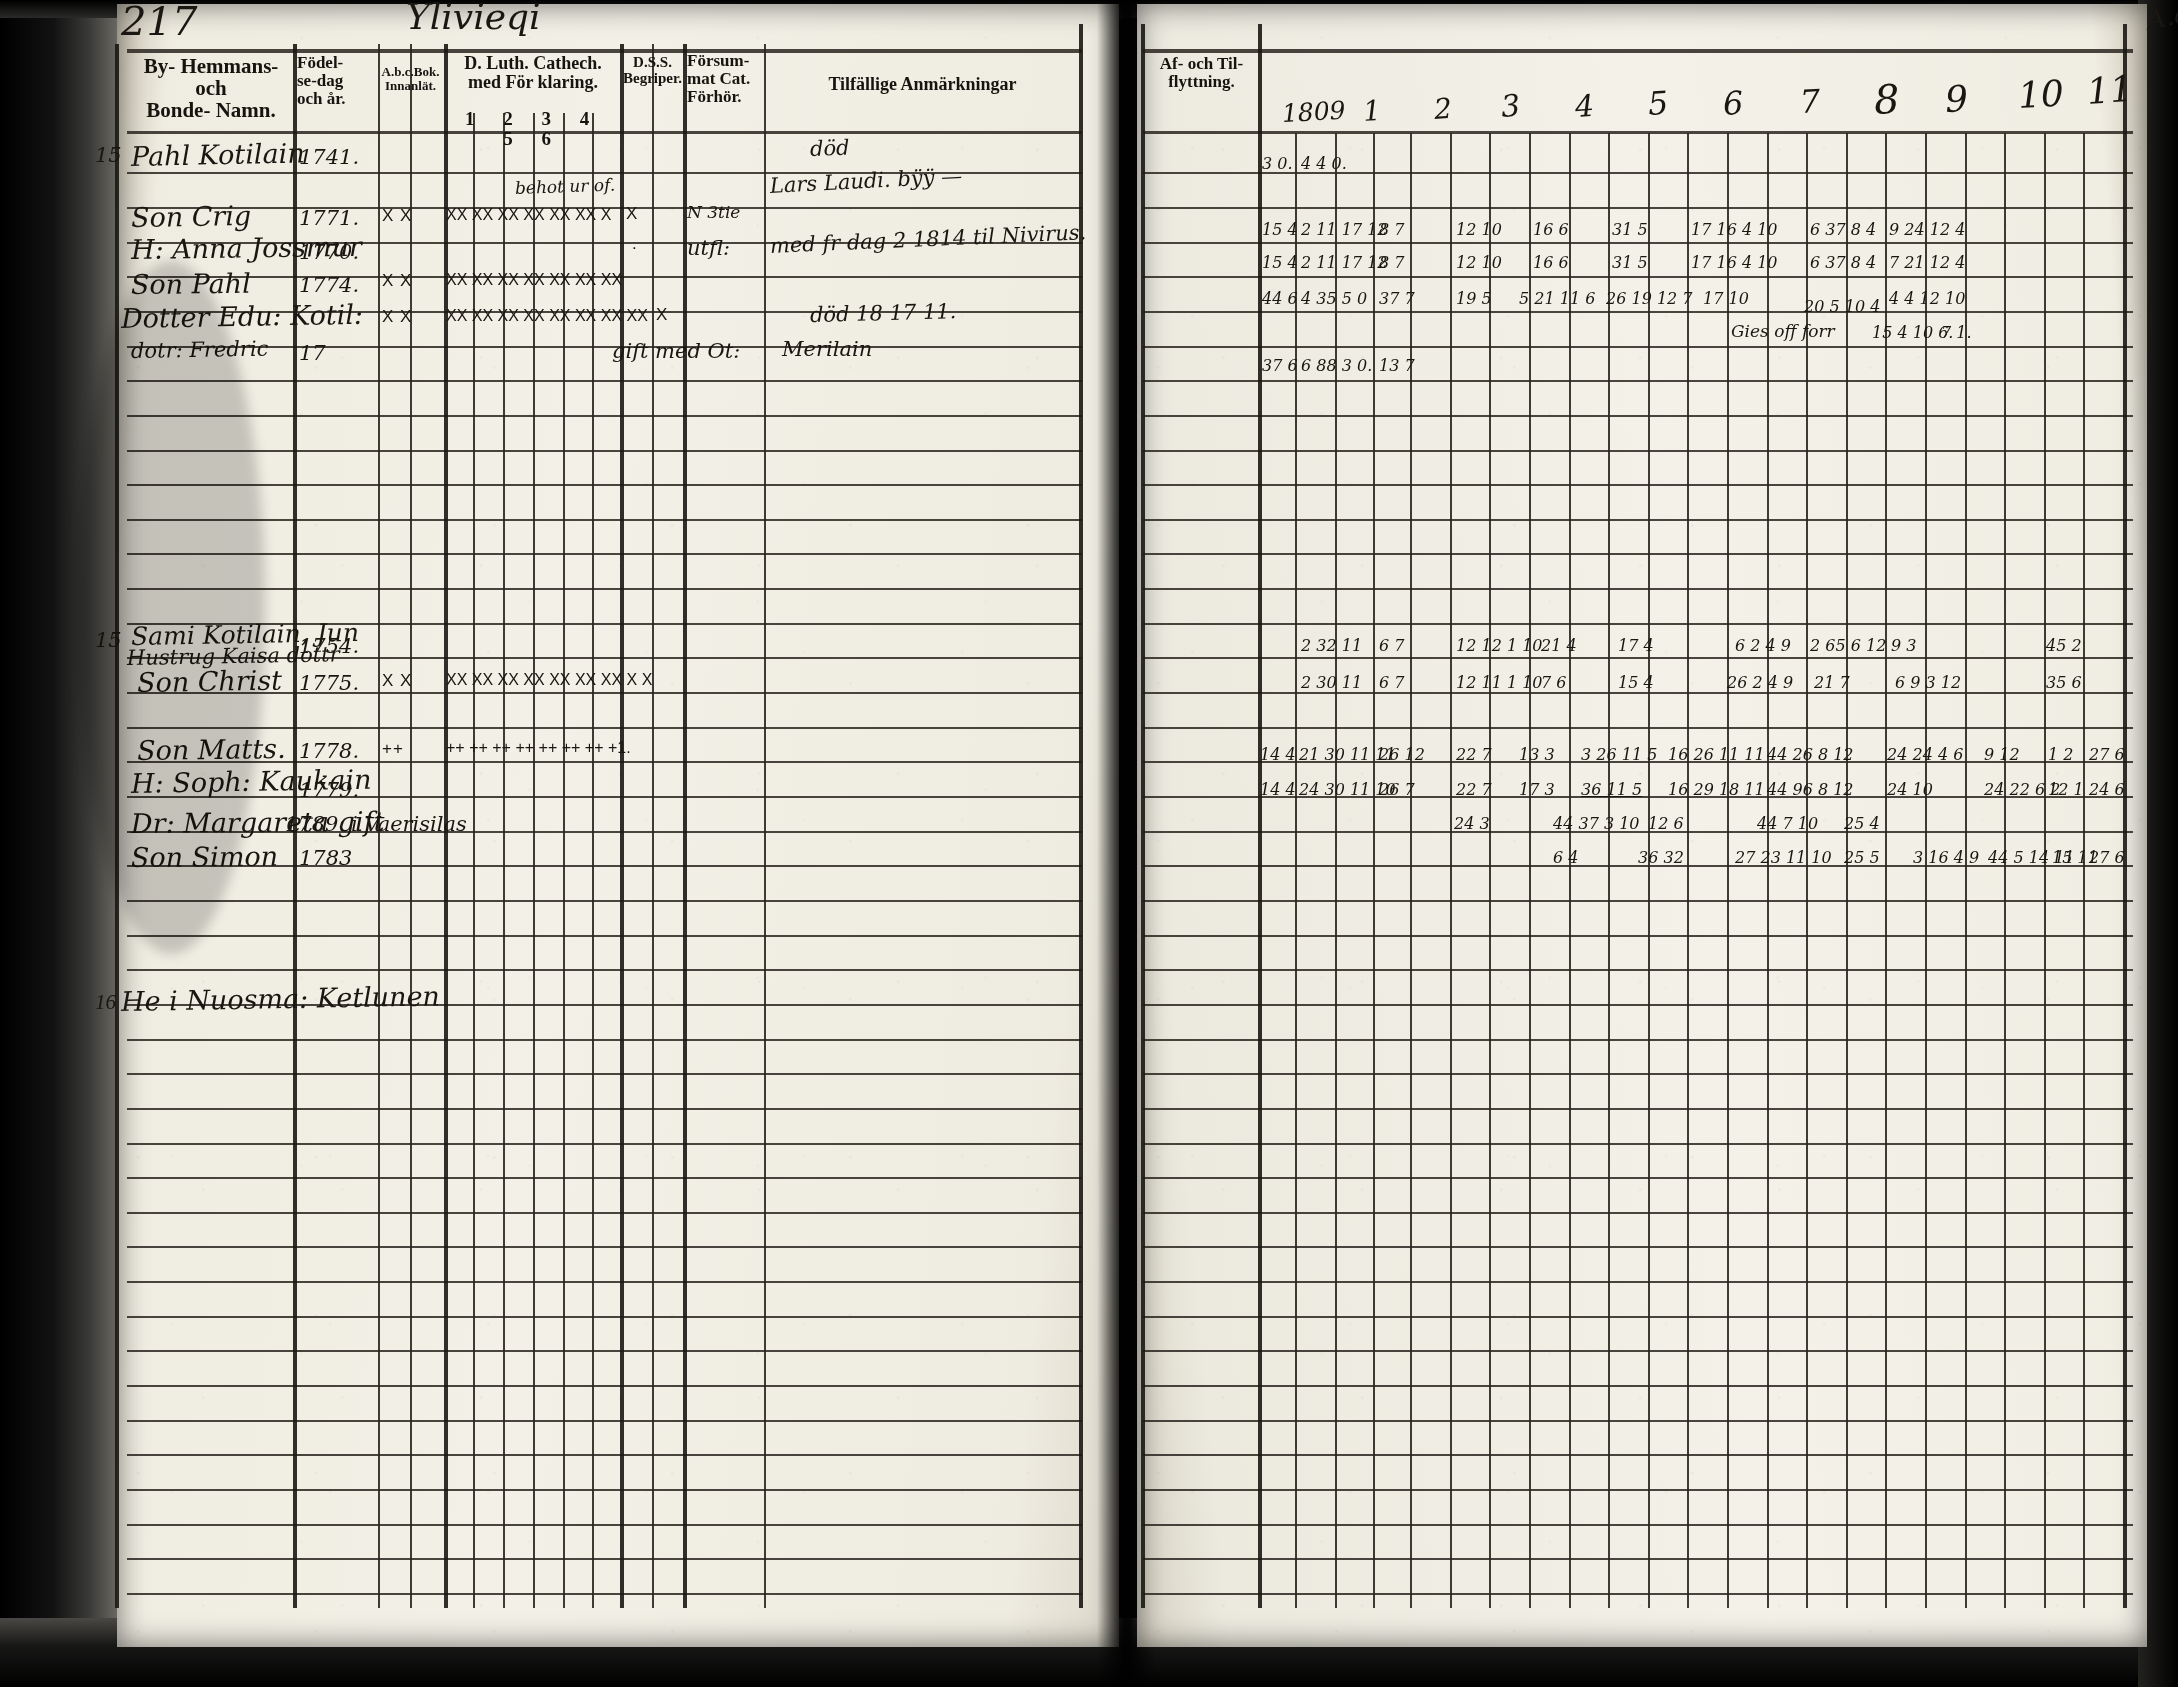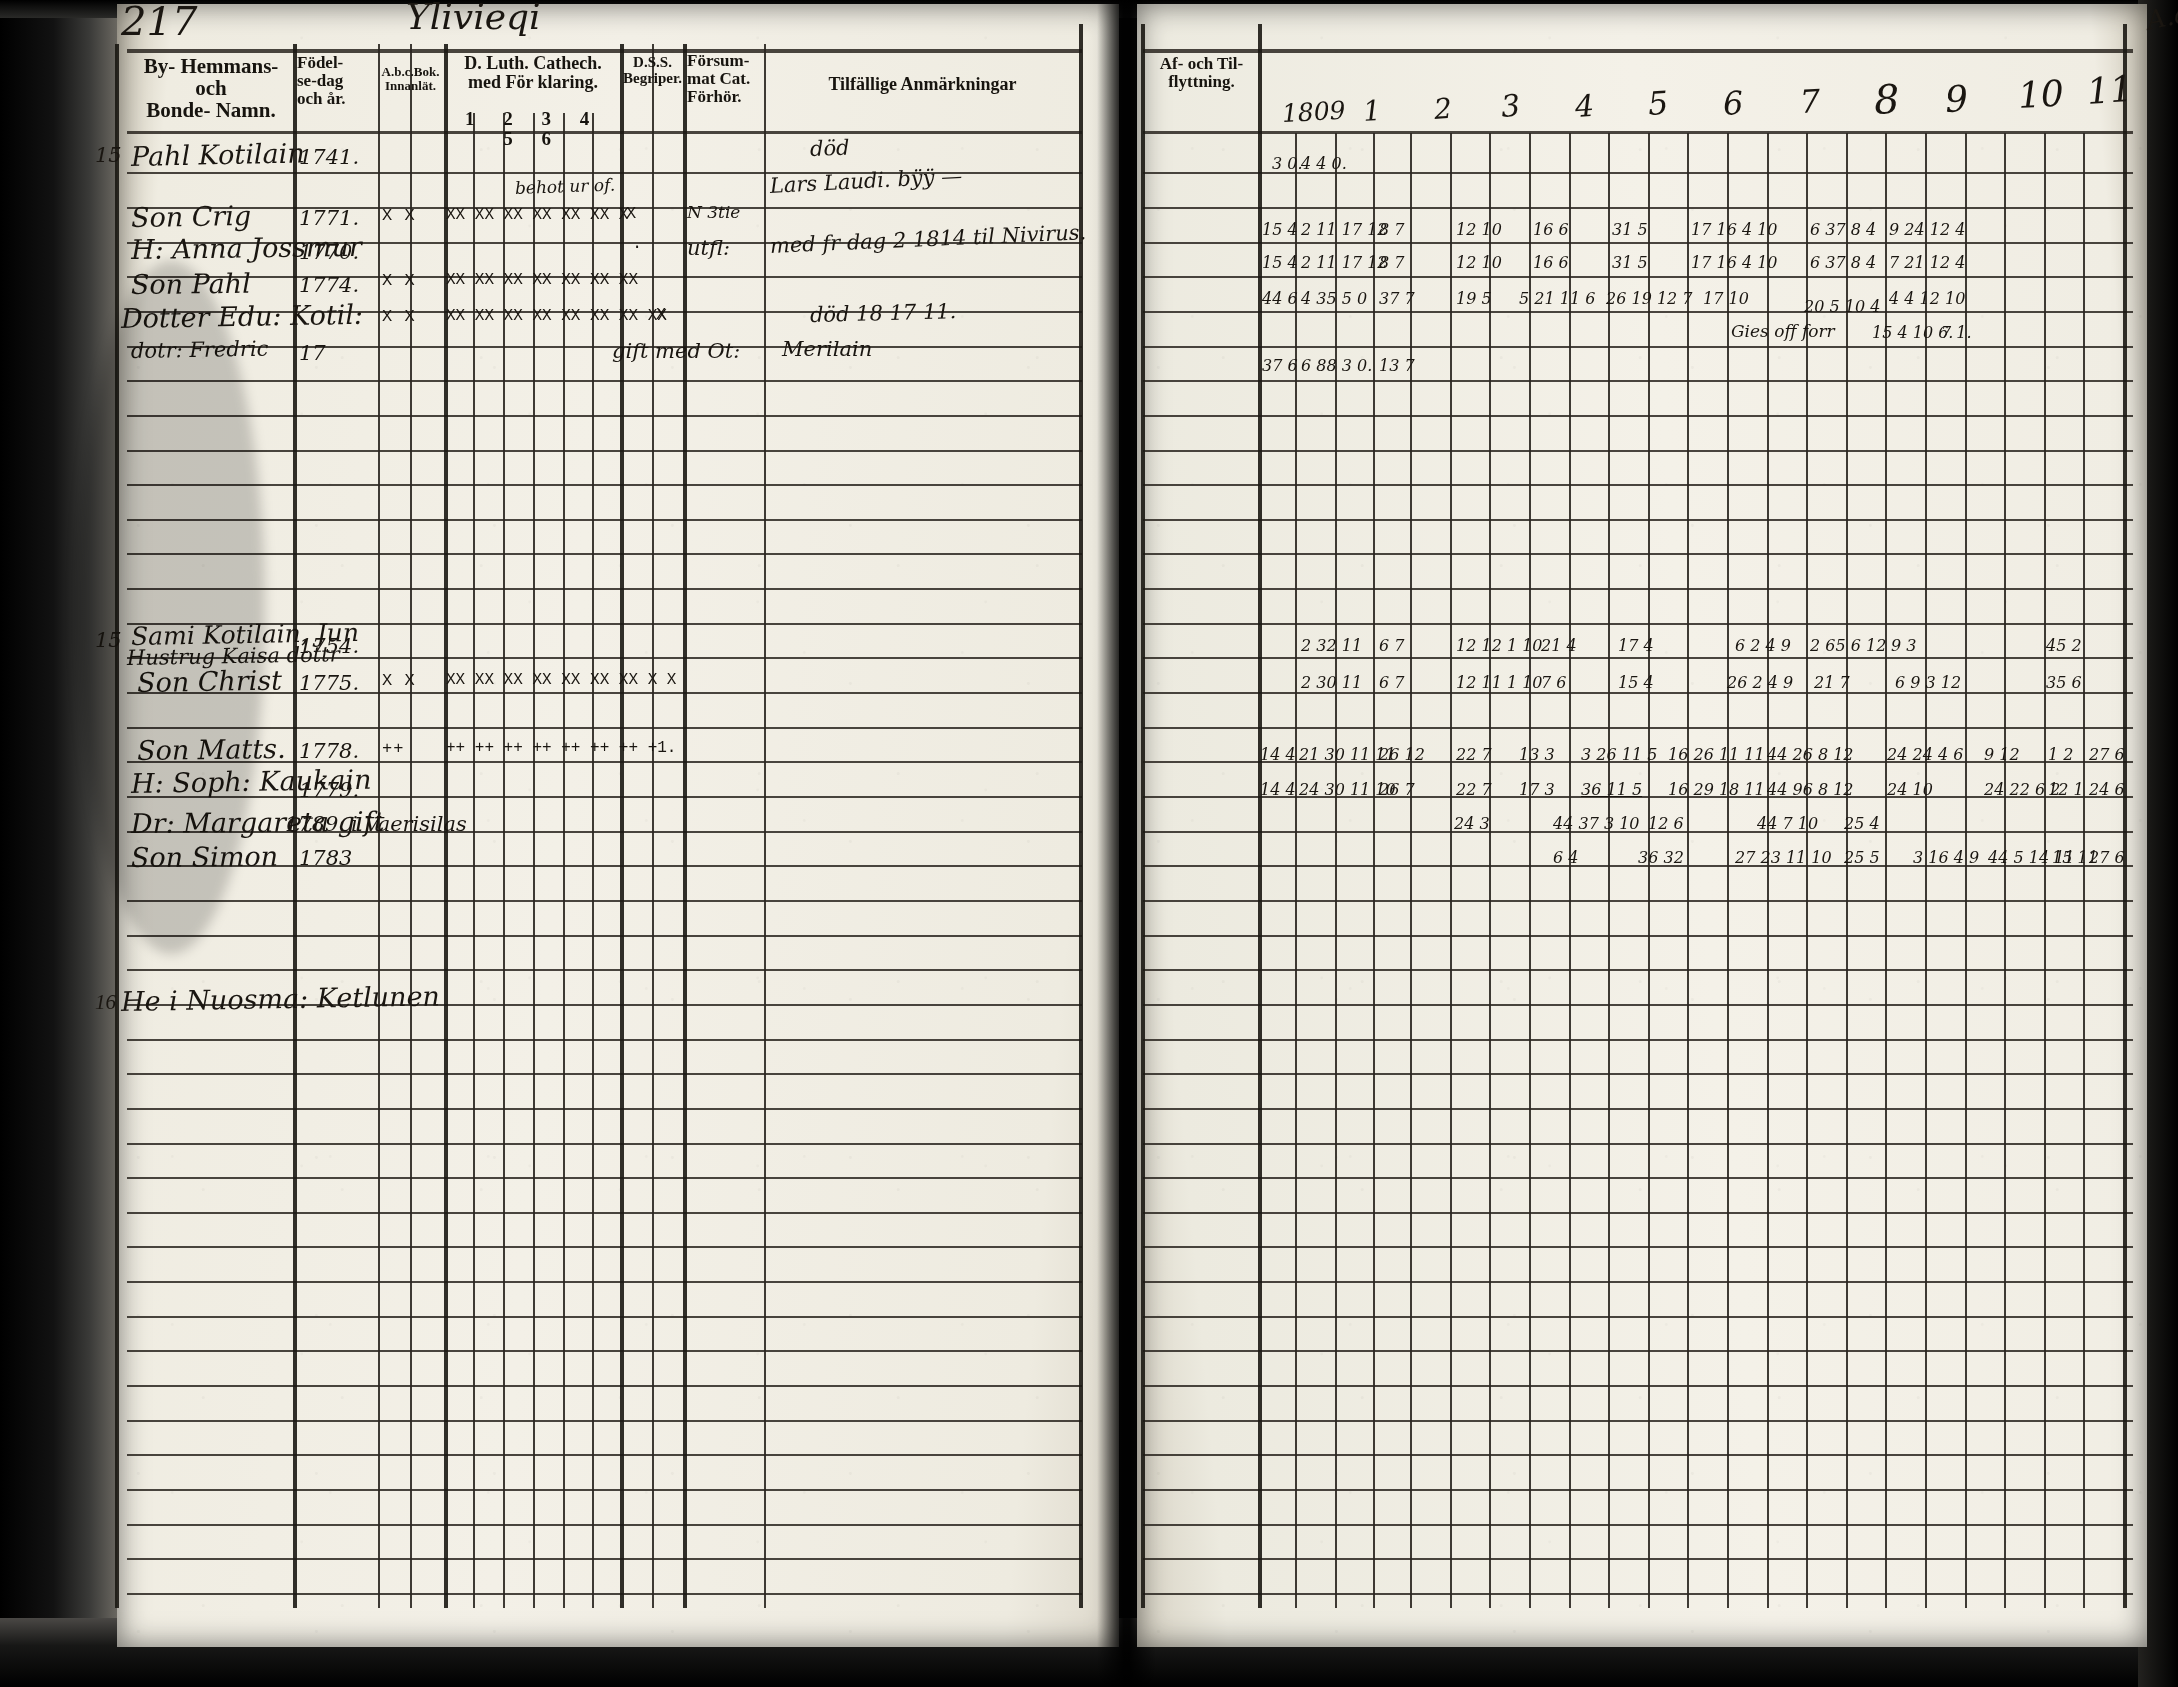--- a/index.html
+++ b/index.html
@@ -52,21 +52,21 @@
   
   .hw{position:absolute;color:#1a1611;
       font-family:"DejaVu Serif", serif;font-style:italic;
       white-space:nowrap;transform-origin:left center;}
   .hw.s{font-size:17px;}
   .hw.m{font-size:21px;}
   .hw.l{font-size:27px;}
   .hw.xl{font-size:34px;}
   .num{position:absolute;color:#1a1611;font-family:"DejaVu Serif",serif;
        font-style:italic;font-size:16px;white-space:nowrap;}
-  .mark{position:absolute;color:#1a1611;font-family:Liberation Mono, monospace;
+  .mark{position:absolute;color:#1a1611;font-family:Liberation Sans, sans-serif;
         font-size:17px;letter-spacing:1px;white-space:nowrap;}
 
   
   .smudge{position:absolute;background:rgba(0,0,0,.18);filter:blur(6px);border-radius:50%;}
 </style>
 </head>
 <body>
 
 <div id="scan">
 
@@ -339,21 +339,21 @@
     <div class="hw l" style="left:364px;top:85px;font-size:30px;transform:rotate(-5deg);">3</div>
     <div class="hw l" style="left:438px;top:85px;font-size:30px;transform:rotate(-4deg);">4</div>
     <div class="hw l" style="left:511px;top:81px;font-size:32px;transform:rotate(-4deg);">5</div>
     <div class="hw l" style="left:586px;top:81px;font-size:32px;transform:rotate(-4deg);">6</div>
     <div class="hw l" style="left:663px;top:79px;font-size:32px;transform:rotate(-3deg);">7</div>
     <div class="hw l" style="left:737px;top:73px;font-size:40px;transform:rotate(-3deg);">8</div>
     <div class="hw l" style="left:808px;top:75px;font-size:36px;transform:rotate(-3deg);">9</div>
     <div class="hw l" style="left:881px;top:71px;font-size:36px;transform:rotate(-3deg);">10</div>
     <div class="hw l" style="left:950px;top:67px;font-size:36px;transform:rotate(-4deg);">11</div>
 
-    <div class="num" style="left:125px;top:150px;padding-left:10px;">3 0.</div>
+    <div class="num" style="left:125px;top:150px;">3 0.</div>
     <div class="num" style="left:164px;top:150px;">4 4 0.</div>
 
     <div class="num" style="left:125px;top:216px;">15 4</div>
     <div class="num" style="left:164px;top:216px;">2 11 17 12</div>
     <div class="num" style="left:242px;top:216px;">8 7</div>
     <div class="num" style="left:319px;top:216px;">12 10</div>
     <div class="num" style="left:396px;top:216px;">16 6</div>
     <div class="num" style="left:475px;top:216px;">31 5</div>
     <div class="num" style="left:554px;top:216px;">17 16 4 10</div>
     <div class="num" style="left:673px;top:216px;">6 37 8 4</div>

